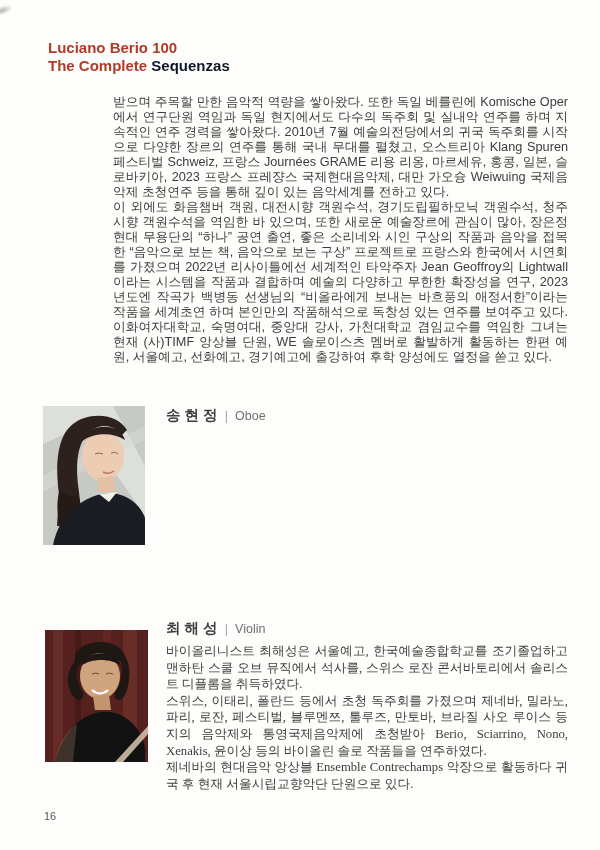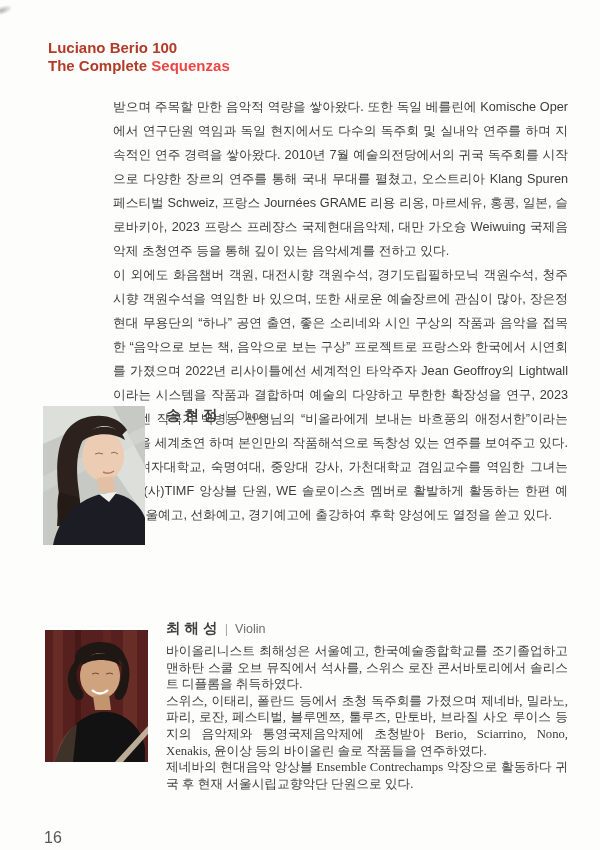--- a/index.html
+++ b/index.html
@@ -13,24 +13,24 @@
     color:#3c3c3c;
   }
   
   .corner-smudge{
     position:absolute;left:-3px;top:5px;width:16px;height:9px;
     background:radial-gradient(ellipse at 30% 50%, rgba(120,120,120,.55), rgba(120,120,120,0) 70%);
     transform:rotate(-18deg);
   }
   .header{position:absolute;left:48px;top:39px;line-height:18px;font-weight:bold;font-size:15px;}
   .title-red{color:#b23a28;}
-  .title-orange{color:#ef4444;}
+  .title-orange{color:#0f172a;}
   .intro{
     position:absolute;left:113px;top:95px;width:455px;
-    font-size:12.7px;line-height:24px;text-align:justify;
+    font-size:12.7px;line-height:15px;text-align:justify;
     color:#3c3c3c;
   }
   .intro p, .bio p{margin:0;}
   .profile-photo{position:absolute;display:block;}
   .profile-heading{
     position:absolute;left:166px;height:20px;
     white-space:nowrap;
   }
   .profile-name{
     font-weight:bold;font-size:14.5px;color:#3f3f3f;letter-spacing:0.28em;
@@ -41,22 +41,22 @@
     position:absolute;left:166px;width:402px;
     font-size:12.7px;line-height:16.6px;text-align:justify;color:#3c3c3c;
   }
   .heading-1{top:406px;text-align:right;}
   .bio-1{top:429px;}
   .photo-1{left:43px;top:406px;width:102px;height:139px;}
   .heading-2{top:619px;}
   .bio-2{top:643px;font-family:Liberation Serif, serif;}
   .photo-2{left:45px;top:630px;width:103px;height:132px;}
   .page-number{
-    position:absolute;left:44px;top:829px;
-    font-size:16px;color:#575757;
+    position:absolute;left:44px;top:810px;
+    font-size:11px;color:#575757;
   }
 </style>
 </head>
 <body>
 
 <div class="page">
 
   <div class="corner-smudge"></div>
 
   <div class="header">

